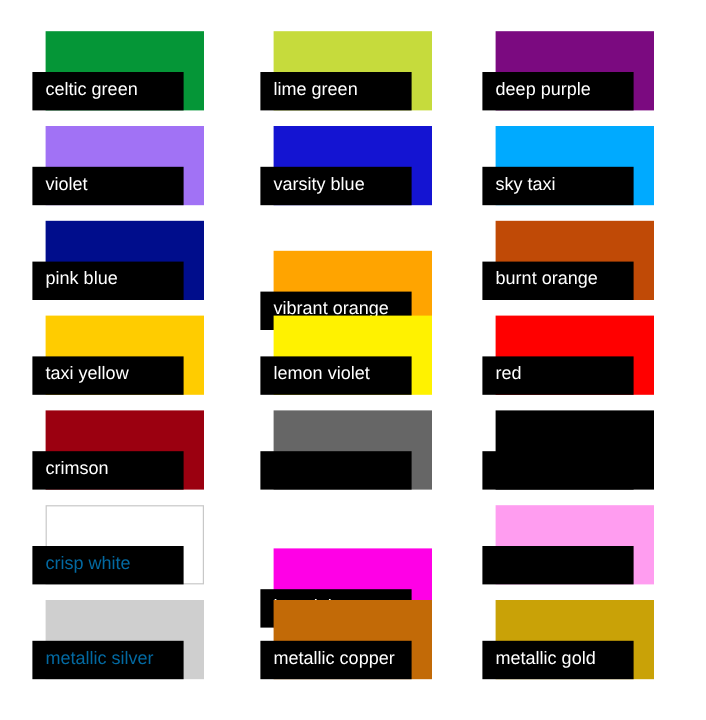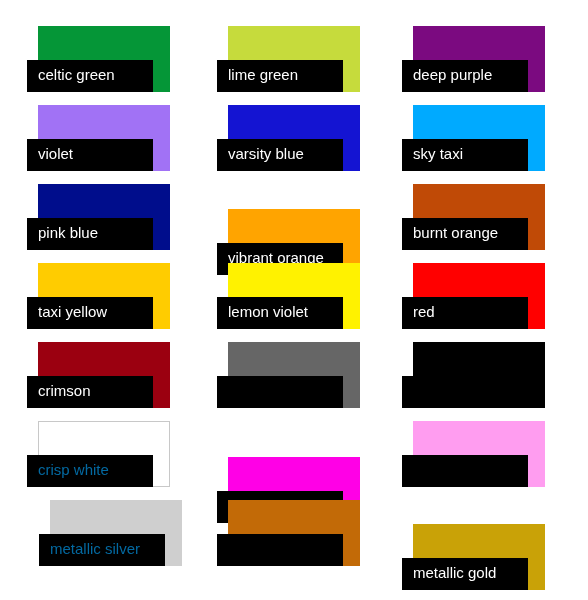--- a/index.html
+++ b/index.html
@@ -151,27 +151,28 @@
     </div>
     <div class="swatch" style="left: 228px; top: 421px; margin-top: 36px;">
       <div class="swatch-color" style="background: rgb(255, 0, 230);"></div>
       <div class="swatch-bar"></div>
       <div class="swatch-label">hot pink</div>
     </div>
     <div class="swatch" style="left: 413px; top: 421px;">
       <div class="swatch-color" style="background: rgb(255, 157, 240);"></div>
       <div class="swatch-bar"></div>
     </div>
-    <div class="swatch" style="left: 50px; top: 500px;">
+    <div class="swatch" style="left: 38px; top: 500px;">
       <div class="swatch-color" style="background: rgb(207, 207, 207);"></div>
       <div class="swatch-bar"></div>
       <div class="swatch-label dark">metallic silver</div>
     </div>
     <div class="swatch" style="left: 228px; top: 500px;">
       <div class="swatch-color" style="background: rgb(194, 106, 7);"></div>
       <div class="swatch-bar"></div>
+      <div class="swatch-label">metallic copper</div>
     </div>
-    <div class="swatch" style="left: 413px; top: 500px; margin-top: 24px;">
+    <div class="swatch" style="left: 413px; top: 500px;">
       <div class="swatch-color" style="background: rgb(201, 162, 7);"></div>
       <div class="swatch-bar"></div>
       <div class="swatch-label">metallic gold</div>
     </div>
   </div>
 
 </body></html>

